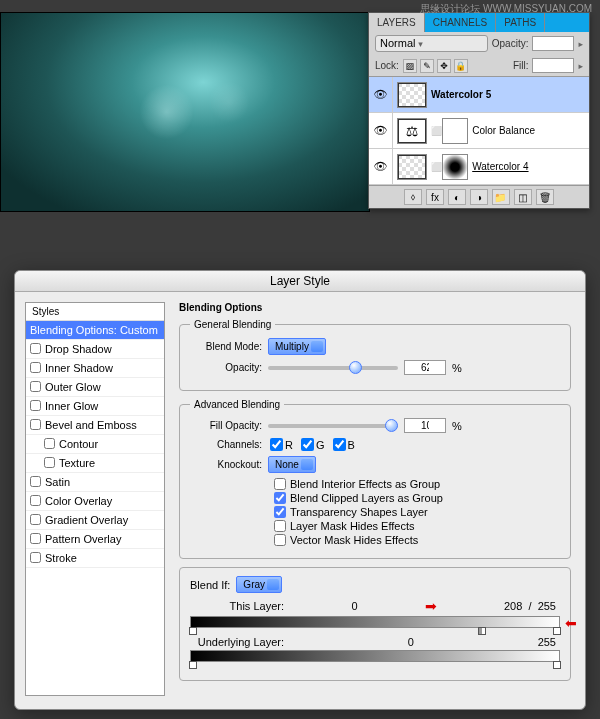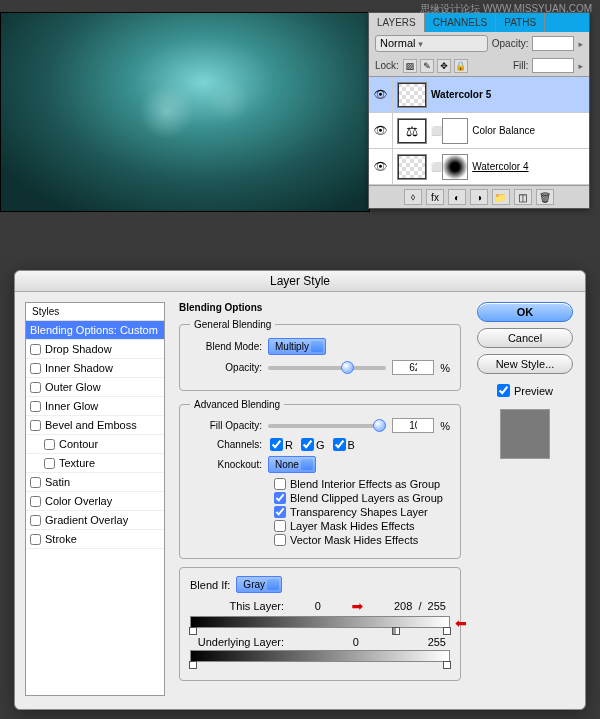--- a/index.html
+++ b/index.html
@@ -30,21 +30,21 @@
 .lp-mask.grad{background:radial-gradient(circle,#000 25%,#fff 75%)}
 .lp-name{flex:1;font-size:10px}
 .lp-bottom{display:flex;gap:4px;padding:3px 6px;background:#d4d4d4;justify-content:center}
 .lp-bic{width:18px;height:16px;border:1px solid #aaa;background:#e0e0e0;display:flex;align-items:center;justify-content:center;font-size:10px}
 
 .dialog{position:absolute;top:270px;left:14px;width:572px;height:440px;background:#ededed;border:1px solid #888;border-radius:6px;box-shadow:0 4px 20px rgba(0,0,0,.4)}
 .dlg-title{text-align:center;padding:3px 0;background:linear-gradient(#f5f5f5,#dcdcdc);border-bottom:1px solid #aaa;border-radius:6px 6px 0 0;font-size:12px}
 .dlg-body{display:flex;padding:10px;gap:10px;height:calc(100% - 24px)}
 .styles-list{width:140px;background:#fff;border:1px solid #999}
 .style-hdr{padding:3px 6px;border-bottom:1px solid #ddd;font-size:10px}
-.style-item{display:flex;align-items:flex-end;padding:3px 4px;gap:4px;font-size:10px;border-bottom:1px solid #eee}
+.style-item{display:flex;align-items:flex-start;padding:3px 4px;gap:4px;font-size:10px;border-bottom:1px solid #eee}
 .style-item.active{background:#4a7dff;color:#fff}
 .style-item input[type=checkbox]{width:11px;height:11px}
 .style-indent{padding-left:18px}
 
 .opts{flex:1;padding:0 4px}
 .opts-title{font-size:10px;font-weight:bold;margin-bottom:6px}
 fieldset{border:1px solid #aaa;border-radius:4px;padding:8px 10px 10px;margin-bottom:8px}
 legend{font-size:10px;padding:0 4px}
 .fr{display:flex;align-items:center;gap:6px;margin-bottom:5px;font-size:10px}
 .fr label{width:72px;text-align:right;font-size:10px}
@@ -178,20 +178,24 @@
           <div class="style-item">
             <input type="checkbox" style="">
             <span>Color Overlay</span>
           </div>
           <div class="style-item">
             <input type="checkbox" style="">
             <span>Gradient Overlay</span>
           </div>
           <div class="style-item">
             <input type="checkbox" style="">
+            <span>Pattern Overlay</span>
+          </div>
+          <div class="style-item">
+            <input type="checkbox" style="">
             <span>Stroke</span>
           </div>
         </div>
     </div>
 
     <div class="opts">
       <div class="opts-title">Blending Options</div>
       <fieldset>
         <legend>General Blending</legend>
         <div class="fr">
@@ -283,24 +287,14 @@
           <span>0</span>
           <span>255</span>
         </div>
         <div class="gradient-bar">
           <div class="g-stop" style="left:-2px"></div>
           <div class="g-stop" style="right:-2px"></div>
         </div>
       </fieldset>
     </div>
 
-    <div class="dlg-right">
-      <div class="aqua-btn primary">OK</div>
-      <div class="aqua-btn">Cancel</div>
-      <div class="aqua-btn">New Style...</div>
-      <div class="prev-chk">
-          <input type="checkbox" checked="" style="">
-          <span>Preview</span>
-        </div>
-      <div class="prev-sw"></div>
-    </div>
   </div>
 </div>
 
 </body></html>

